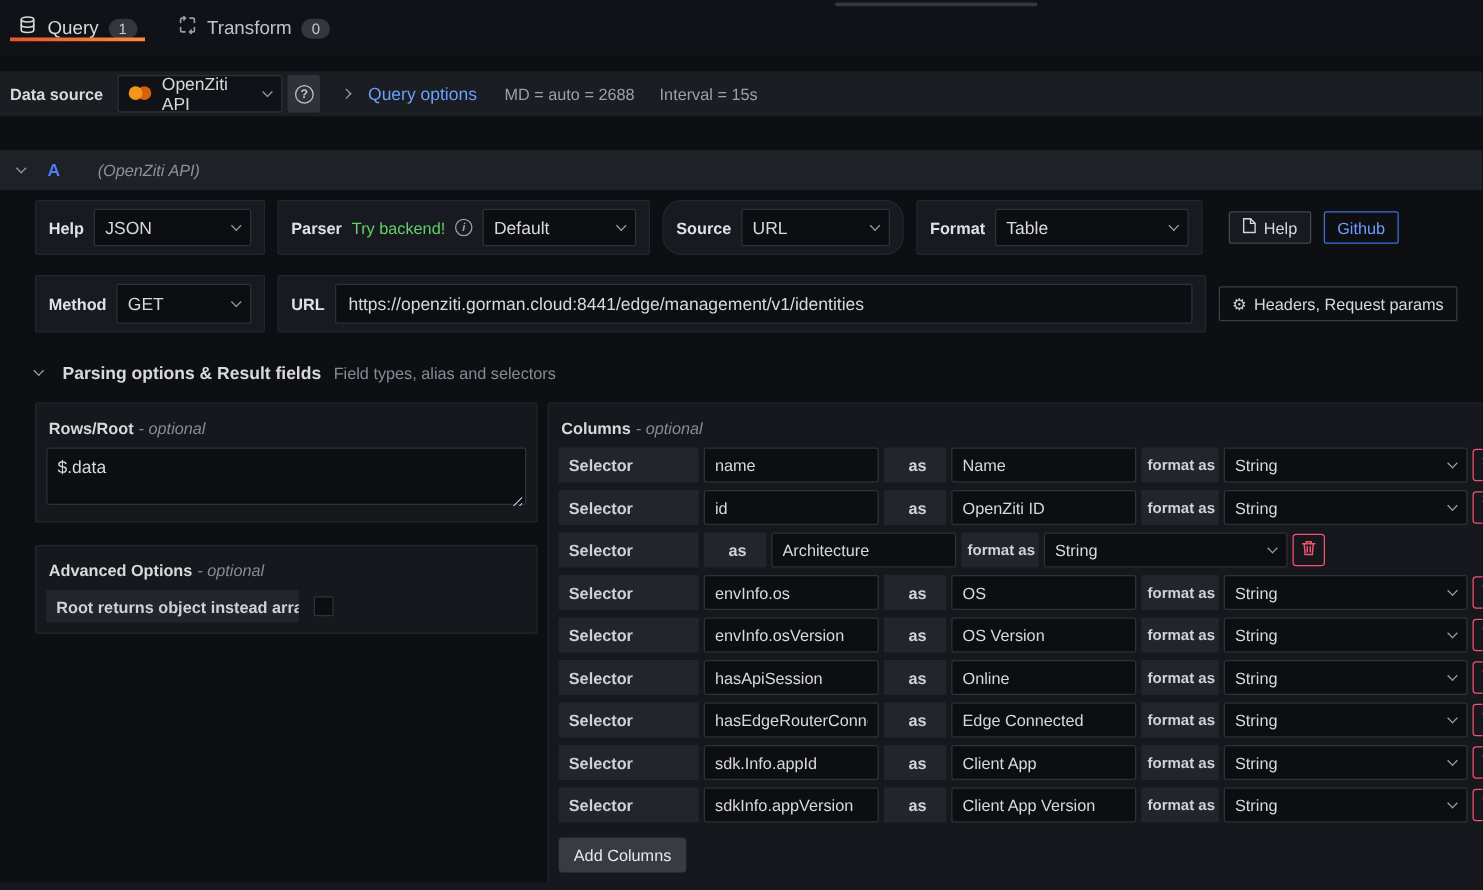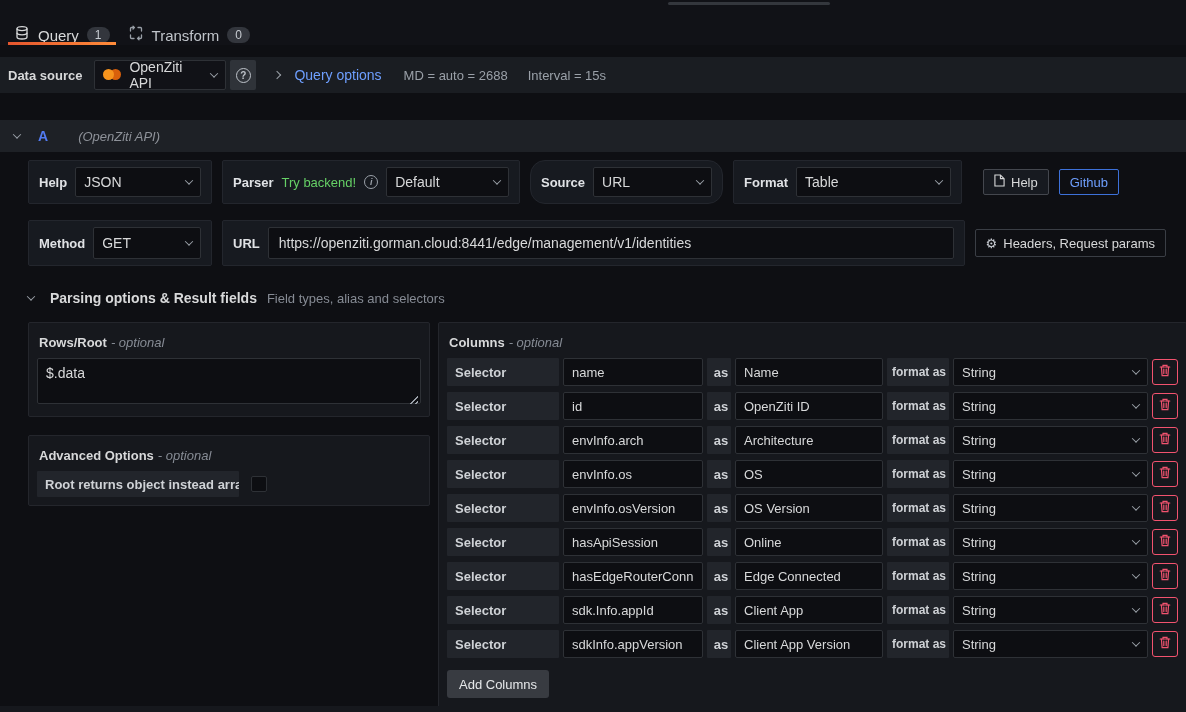--- a/index.html
+++ b/index.html
@@ -5,21 +5,21 @@
   * { margin:0; padding:0; box-sizing:border-box; }
   html,body { width:1186px; height:712px; }
   body {
     position:relative; overflow:hidden;
     background:#0e0f13;
     font-family:"Liberation Sans", sans-serif;
     color:#d8d9da;
   }
   
   .tabbar { position:absolute; top:0; left:0; right:0; height:45px; background:#111217;
-            display:flex; align-items:flex-end; padding-left:8px; gap:6px; }
+            display:flex; align-items:center; padding-left:8px; gap:20px; }
   .tab { position:relative; display:flex; align-items:center; gap:8px; padding:0 6px; cursor:pointer; }
   .tab-label { font-size:15px; color:#d8d9da; }
   .tab.inactive .tab-label { color:#c0c4ca; }
   .tab.active::after { content:""; position:absolute; left:0; right:0; bottom:0; height:3px;
             background:linear-gradient(90deg,#e5562e,#ff8c3a); }
   .badge { background:#33363d; color:#c7cbd1; font-size:12px; border-radius:9px; padding:1px 8px; }
   .drag-handle { position:absolute; top:2px; left:668px; width:162px; height:3px; background:#34373d; border-radius:2px; }
 
   
   .ds-row { position:absolute; top:57px; left:0; right:0; height:36px; background:#1a1d22;
@@ -103,21 +103,21 @@
   .chip { background:#22252b; color:#cfd2d6; font-size:13px; font-weight:600;
           display:flex; align-items:center; padding:0 8px; height:26px; border-radius:1px; white-space:nowrap; overflow:hidden; }
   .adv-chip { width:202px; }
   .checkbox { width:16px; height:16px; margin-left:12px; background:#0d0e12; border:1px solid #2e3136; border-radius:2px; cursor:pointer; }
 
   
   .columns-panel { flex:1; padding-bottom:10px; }
   .col-row { display:flex; align-items:center; gap:4px; margin-bottom:6px; height:28px; }
   .col-row .chip { height:28px; }
   .chip-selector { width:112px; flex:none; }
-  .chip-as { width:24px; flex:none; justify-content:center;padding-left:12px; }
+  .chip-as { width:50px; flex:none; justify-content:center;padding-left:12px; }
   .chip-format { width:62px; flex:none; font-size:12px; padding:0 5px; }
   .col-in-sel { width:140px; flex:none; height:28px; font-size:13px; padding:0 8px; }
   .col-in-alias { width:148px; flex:none; height:28px; font-size:13px; padding:0 8px; }
   .fmt-select { width:195px; flex:none; height:28px; font-size:13px; }
   .trash { width:26px; height:26px; flex:none; background:transparent; border:1px solid #f2536f; border-radius:3px;
            display:flex; align-items:center; justify-content:center; cursor:pointer; }
   .add-cols { margin-top:6px; height:28px; padding:0 12px; background:#383b41; border:none; border-radius:3px;
               color:#e6e8ea; font-size:13px; font-weight:500; font-family:"Liberation Sans",sans-serif; cursor:pointer; }
   .bottom-band { position:absolute; bottom:0; left:0; right:0; height:6px; background:#16181d; }
 </style>
@@ -316,21 +316,20 @@
                   <path d="M4 3V1.4h4V3"></path>
                   <path d="M2.4 3l.7 8.6h5.8L9.6 3"></path>
                   <path d="M4.8 5.2v4.4M7.2 5.2v4.4"></path>
         </svg>
       </span>
     </button>
   </div>
 
   <div class="col-row">
     <span class="chip chip-selector">Selector</span>
-    <input class="tinput col-in-sel" value="envInfo.arch" style="">
     <span class="chip chip-as">as</span>
     <input class="tinput col-in-alias" value="Architecture" style="">
     <span class="chip chip-format">format as</span>
     <div class="select fmt-select">
       <span>String</span>
       <span class="chev down"></span>
     </div>
     <button class="trash">
       <span>
         <svg width="12" height="13" viewBox="0 0 12 13" stroke="#f2536f" fill="none" stroke-width="1.2" stroke-linecap="round">

